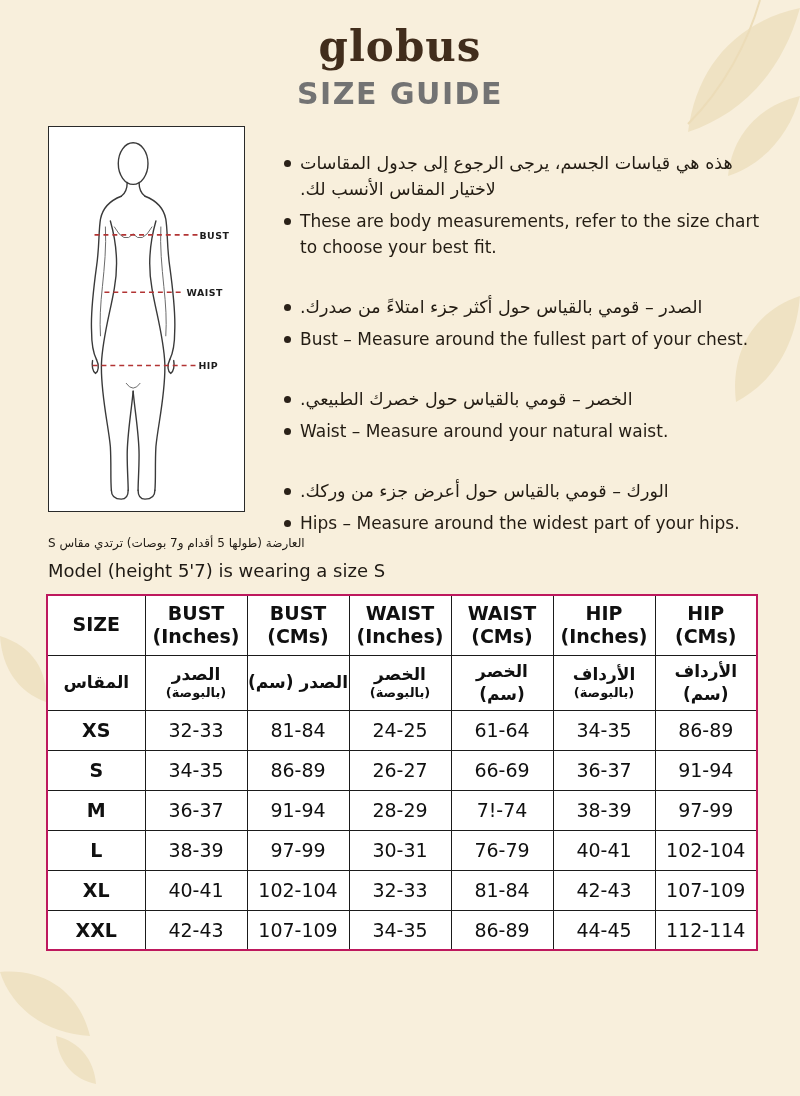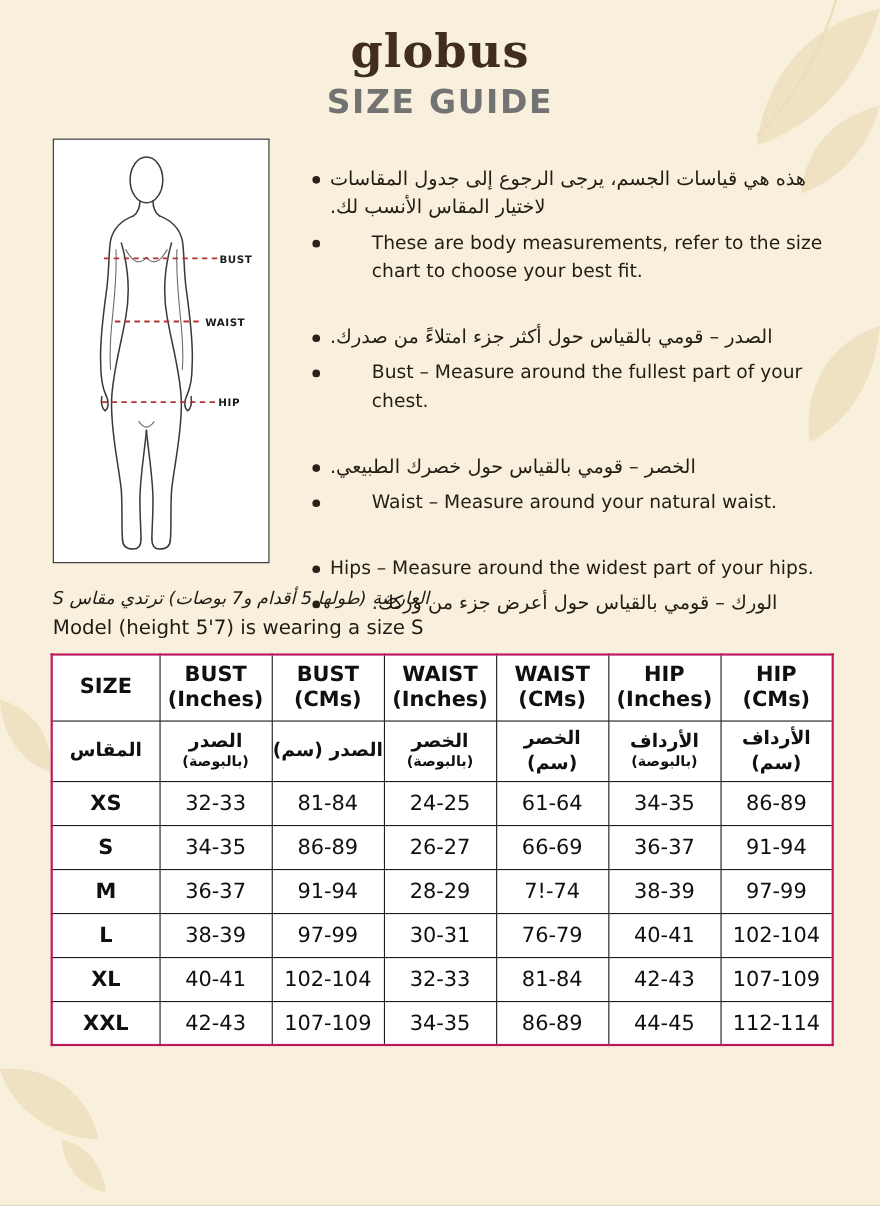--- a/index.html
+++ b/index.html
@@ -32,28 +32,28 @@
   .fig { fill:none; stroke:#3a3a3a; stroke-width:1.4; stroke-linecap:round; }
   .fig-light { fill:none; stroke:#6a6a6a; stroke-width:1; stroke-linecap:round; }
   .mline { stroke:#b23434; stroke-width:1.7; stroke-dasharray:5 4; }
   .mlabel { font-family:"DejaVu Sans", sans-serif; font-size:9.5px; font-weight:bold;
             fill:#1c1c1c; letter-spacing:0.5px; }
 
   
   .bullets { position:absolute; left:284px; top:150px; width:480px; }
   .bgroup { margin-bottom:34px; }
   .bitem { display:flex; align-items:flex-start; }
-  .bitem + .bitem { margin-top:6px;gap:38px; }
+  .bitem + .bitem { margin-top:6px; }
   .dot { flex:none; width:7px; height:7px; border-radius:50%; background:#2a2118; margin:10px 9px 0 0; }
   .btxt { font-size:17px; line-height:26px; color:#231c13; text-align:left; }
   .btxt.ar { font-size:17.5px; direction:rtl; }
 
   
   .model-note { position:absolute; left:48px; top:530px; line-height:27px; color:#1f1a14; }
-  .model-note .ar-line { direction:rtl; text-align:left; font-size:16px;font-style:italic; }
+  .model-note .ar-line { direction:rtl; text-align:left; font-size:12px; }
   .model-note .en-line { font-size:18px; }
 
   
   table.size-chart {
     position:absolute; left:46px; top:594px; width:710px;
     border-collapse:collapse; table-layout:fixed; background:#ffffff;
     border:2px solid #be185d;
   }
   .size-chart th, .size-chart td {
     border:1.6px solid #1b1b1b; text-align:center; vertical-align:middle; color:#101010;
@@ -153,25 +153,25 @@
           <span class="btxt ar">الخصر – قومي بالقياس حول خصرك الطبيعي.</span>
         </div>
         <div class="bitem">
           <span class="dot"></span>
           <span class="btxt">Waist – Measure around your natural waist.</span>
         </div>
       </div>
       <div class="bgroup">
         <div class="bitem">
           <span class="dot"></span>
+          <span class="btxt ar">الورك – قومي بالقياس حول أعرض جزء من وركك.</span>
+        </div>
+        <div class="bitem">
+          <span class="dot"></span>
           <span class="btxt">Hips – Measure around the widest part of your hips.</span>
-        </div>
-        <div class="bitem">
-          <span class="dot"></span>
-          <span class="btxt ar">الورك – قومي بالقياس حول أعرض جزء من وركك.</span>
         </div>
       </div>
     </div>
 
     <div class="model-note">
       <div class="ar-line">العارضة (طولها 5 أقدام و7 بوصات) ترتدي مقاس S</div>
       <div class="en-line">Model (height 5'7) is wearing a size S</div>
     </div>
 
     <table class="size-chart">

